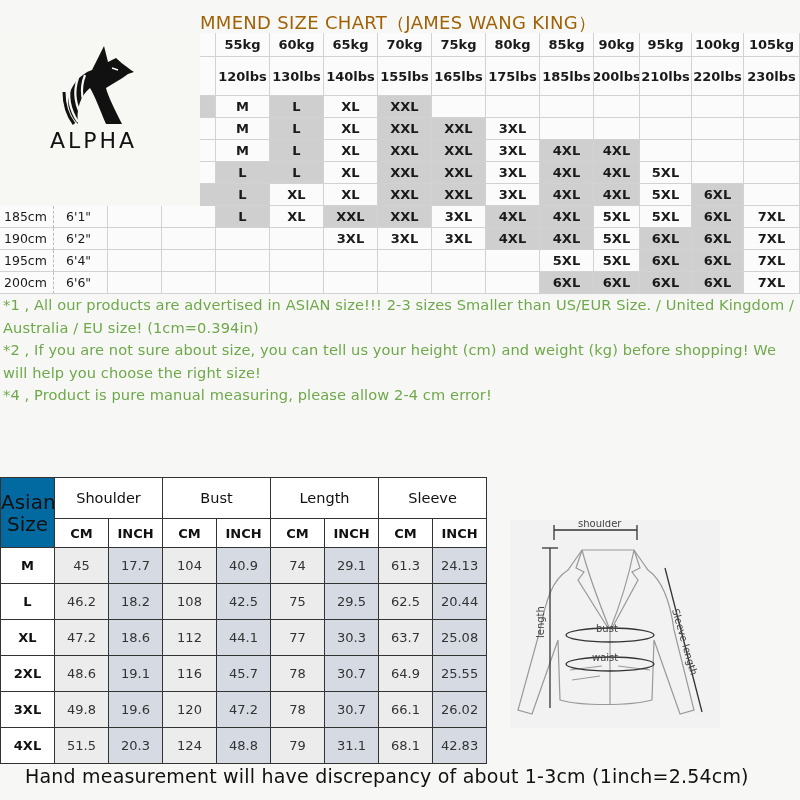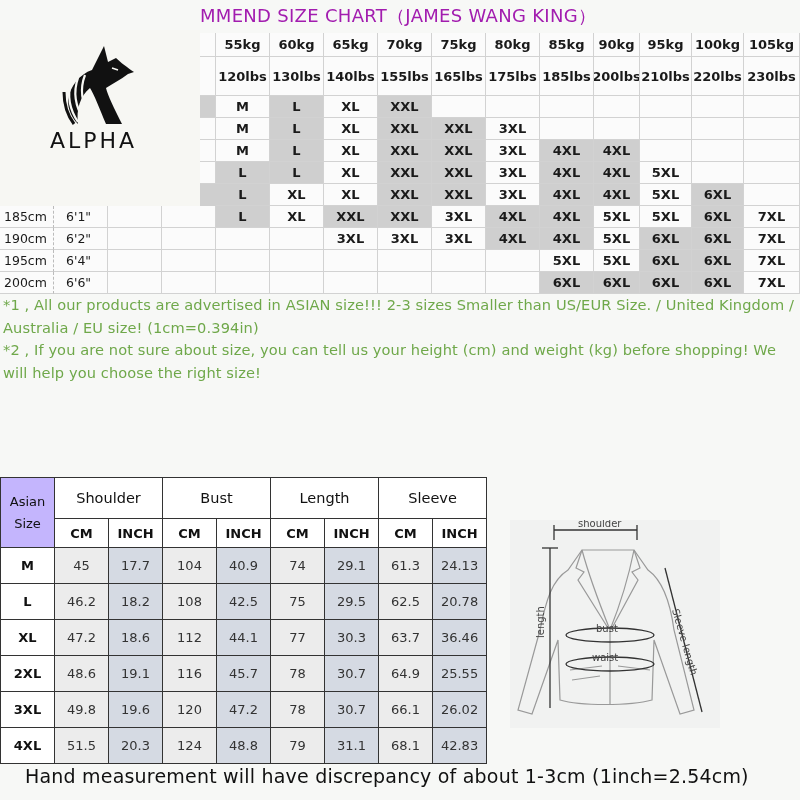--- a/index.html
+++ b/index.html
@@ -1,21 +1,21 @@
 <!DOCTYPE html>
 <html><head>
 <meta charset="utf-8">
 <style>
   * { box-sizing: border-box; margin: 0; padding: 0; }
   html, body { width: 800px; height: 800px; overflow: hidden; background: #f7f8f6; }
   body { position: relative; font-family: "DejaVu Sans", "Liberation Sans", sans-serif; color: #111; }
 
   .title {
-    position: absolute; left: 200px; top: 4px; height: 28px;
-    font-size: 18px; letter-spacing: 0.3px; color: #a21caf; white-space: nowrap;
+    position: absolute; left: 200px; top: 11px; height: 28px;
+    font-size: 18px; letter-spacing: 0.3px; color: #a16207; white-space: nowrap;
     font-family: "DejaVu Sans", sans-serif;
   }
 
   
   .rgrid { position: absolute; left: 0; top: 33px; width: 800px; }
   .rcell {
     position: absolute; height: 100%;
     border-right: 1px solid #d2d2d2; border-bottom: 1px solid #d2d2d2;
     display: flex; align-items: center; justify-content: center;
     font-size: 13px; font-weight: bold; color: #1a1a1a; background: #fbfbfb;
@@ -50,21 +50,21 @@
     position: absolute; left: 0; top: 477px; width: 486px;
     border-collapse: collapse; table-layout: fixed;
   }
   .mtable td {
     border: 1.5px solid #333; text-align: center; vertical-align: middle;
     font-size: 13px; color: #333;
   }
   .mtable .grp { height: 41px; font-size: 14.5px; font-weight: normal; color: #111; background: #fff; }
   .mtable .sub { height: 29px; font-size: 13px; font-weight: bold; color: #111; background: #fff; }
   .mtable .size { font-weight: bold; color: #111; font-size: 13px; background: #fff; }
-  .mtable .asian { font-size: 13px; line-height: 22px; color: #111; background: #c4b5fd; }
+  .mtable .asian { font-size: 20px; line-height: 22px; color: #111; background: #0369a1; }
   .mtable .cm { background: #ececec; }
   .mtable .inch { background: #d5dae3; }
   .mtable .drow td { height: 36px; }
 
   
   .diagram { position: absolute; left: 510px; top: 520px; width: 210px; height: 208px; background: #f1f2f1; }
 
   .footer {
     position: absolute; left: 25px; top: 765px; font-size: 19px; color: #111; white-space: nowrap;
     font-family: "DejaVu Sans", sans-serif; letter-spacing: 0.2px;
@@ -246,20 +246,21 @@
     <path d="M16 34 C11 48 13 62 22 76" stroke="#f7f7f3" stroke-width="2.2" fill="none"></path>
     <path d="M23 31 C18 44 19 58 28 72" stroke="#f7f7f3" stroke-width="2.2" fill="none"></path>
     <path d="M50 24 L56 26" stroke="#f7f7f3" stroke-width="1.5"></path>
   </svg>
   <div class="logo-text">ALPHA</div>
 </div>
 
 <div class="notes">
   <p>*1 , All our products are advertised in ASIAN size!!! 2-3 sizes Smaller than US/EUR Size. / United Kingdom / Australia / EU size! (1cm=0.394in)</p>
   <p>*2 , If you are not sure about size, you can tell us your height (cm) and weight (kg) before shopping! We will help you choose the right size!</p>
+  <p>*4 , Product is pure manual measuring, please allow 2-4 cm error!</p>
 </div>
 
 <table class="mtable">
   <colgroup>
     <col style="width:54px">
       <col style="width:54px">
       <col style="width:54px">
       <col style="width:54px">
       <col style="width:54px">
     <col style="width:54px">
@@ -303,32 +304,32 @@
       </tr>
       <tr class="drow">
         <td class="size">L</td>
         <td class="cm">46.2</td>
         <td class="inch">18.2</td>
         <td class="cm">108</td>
         <td class="inch">42.5</td>
         <td class="cm">75</td>
         <td class="inch">29.5</td>
         <td class="cm">62.5</td>
-        <td class="inch">20.78</td>
+        <td class="inch">20.44</td>
       </tr>
       <tr class="drow">
         <td class="size">XL</td>
         <td class="cm">47.2</td>
         <td class="inch">18.6</td>
         <td class="cm">112</td>
         <td class="inch">44.1</td>
         <td class="cm">77</td>
         <td class="inch">30.3</td>
         <td class="cm">63.7</td>
-        <td class="inch">36.46</td>
+        <td class="inch">25.08</td>
       </tr>
       <tr class="drow">
         <td class="size">2XL</td>
         <td class="cm">48.6</td>
         <td class="inch">19.1</td>
         <td class="cm">116</td>
         <td class="inch">45.7</td>
         <td class="cm">78</td>
         <td class="inch">30.7</td>
         <td class="cm">64.9</td>

